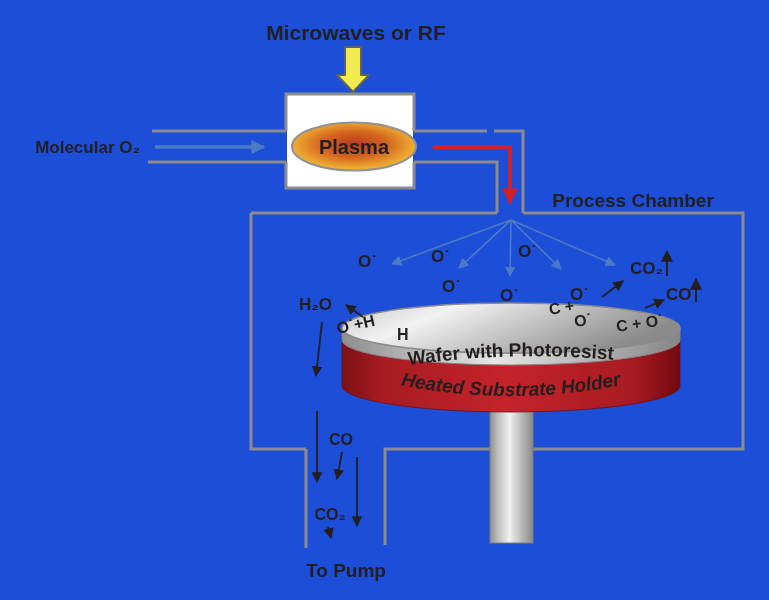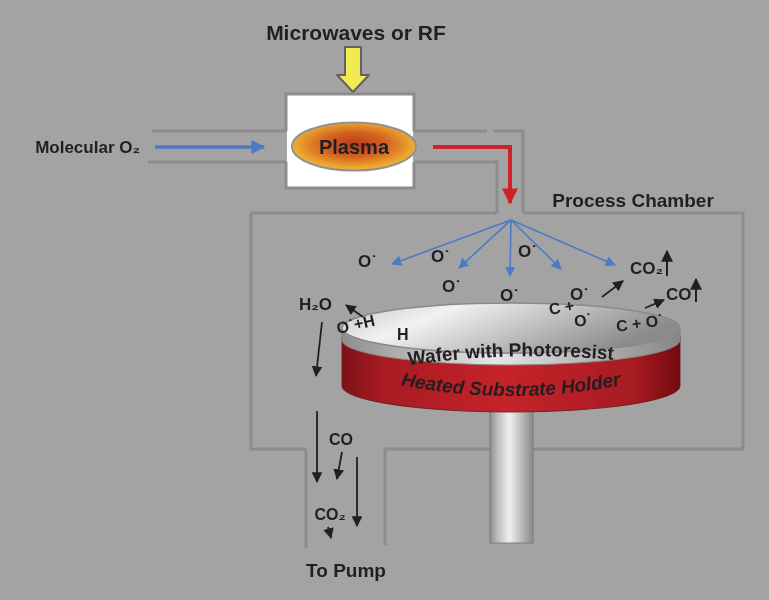--- a/index.html
+++ b/index.html
@@ -1,16 +1,16 @@
 <!DOCTYPE html>
 <html><head>
 <meta charset="utf-8">
 <style>
   html,body{margin:0;padding:0;background:#ffffff;}
-  .stage{width:769px;height:600px;position:relative;background:#a3a3a3;overflow:hidden;}
+  .stage{width:769px;height:600px;position:relative;background:#1d4ed8;overflow:hidden;}
   svg{display:block;}
   text{font-family:"Liberation Sans","DejaVu Sans",sans-serif;font-weight:bold;fill:#231f20;}
   .ital{font-style:italic;}
 </style>
 </head>
 <body>
 
 <div class="stage">
 <svg width="769" height="600" viewBox="0 0 769 600">
   <defs>

